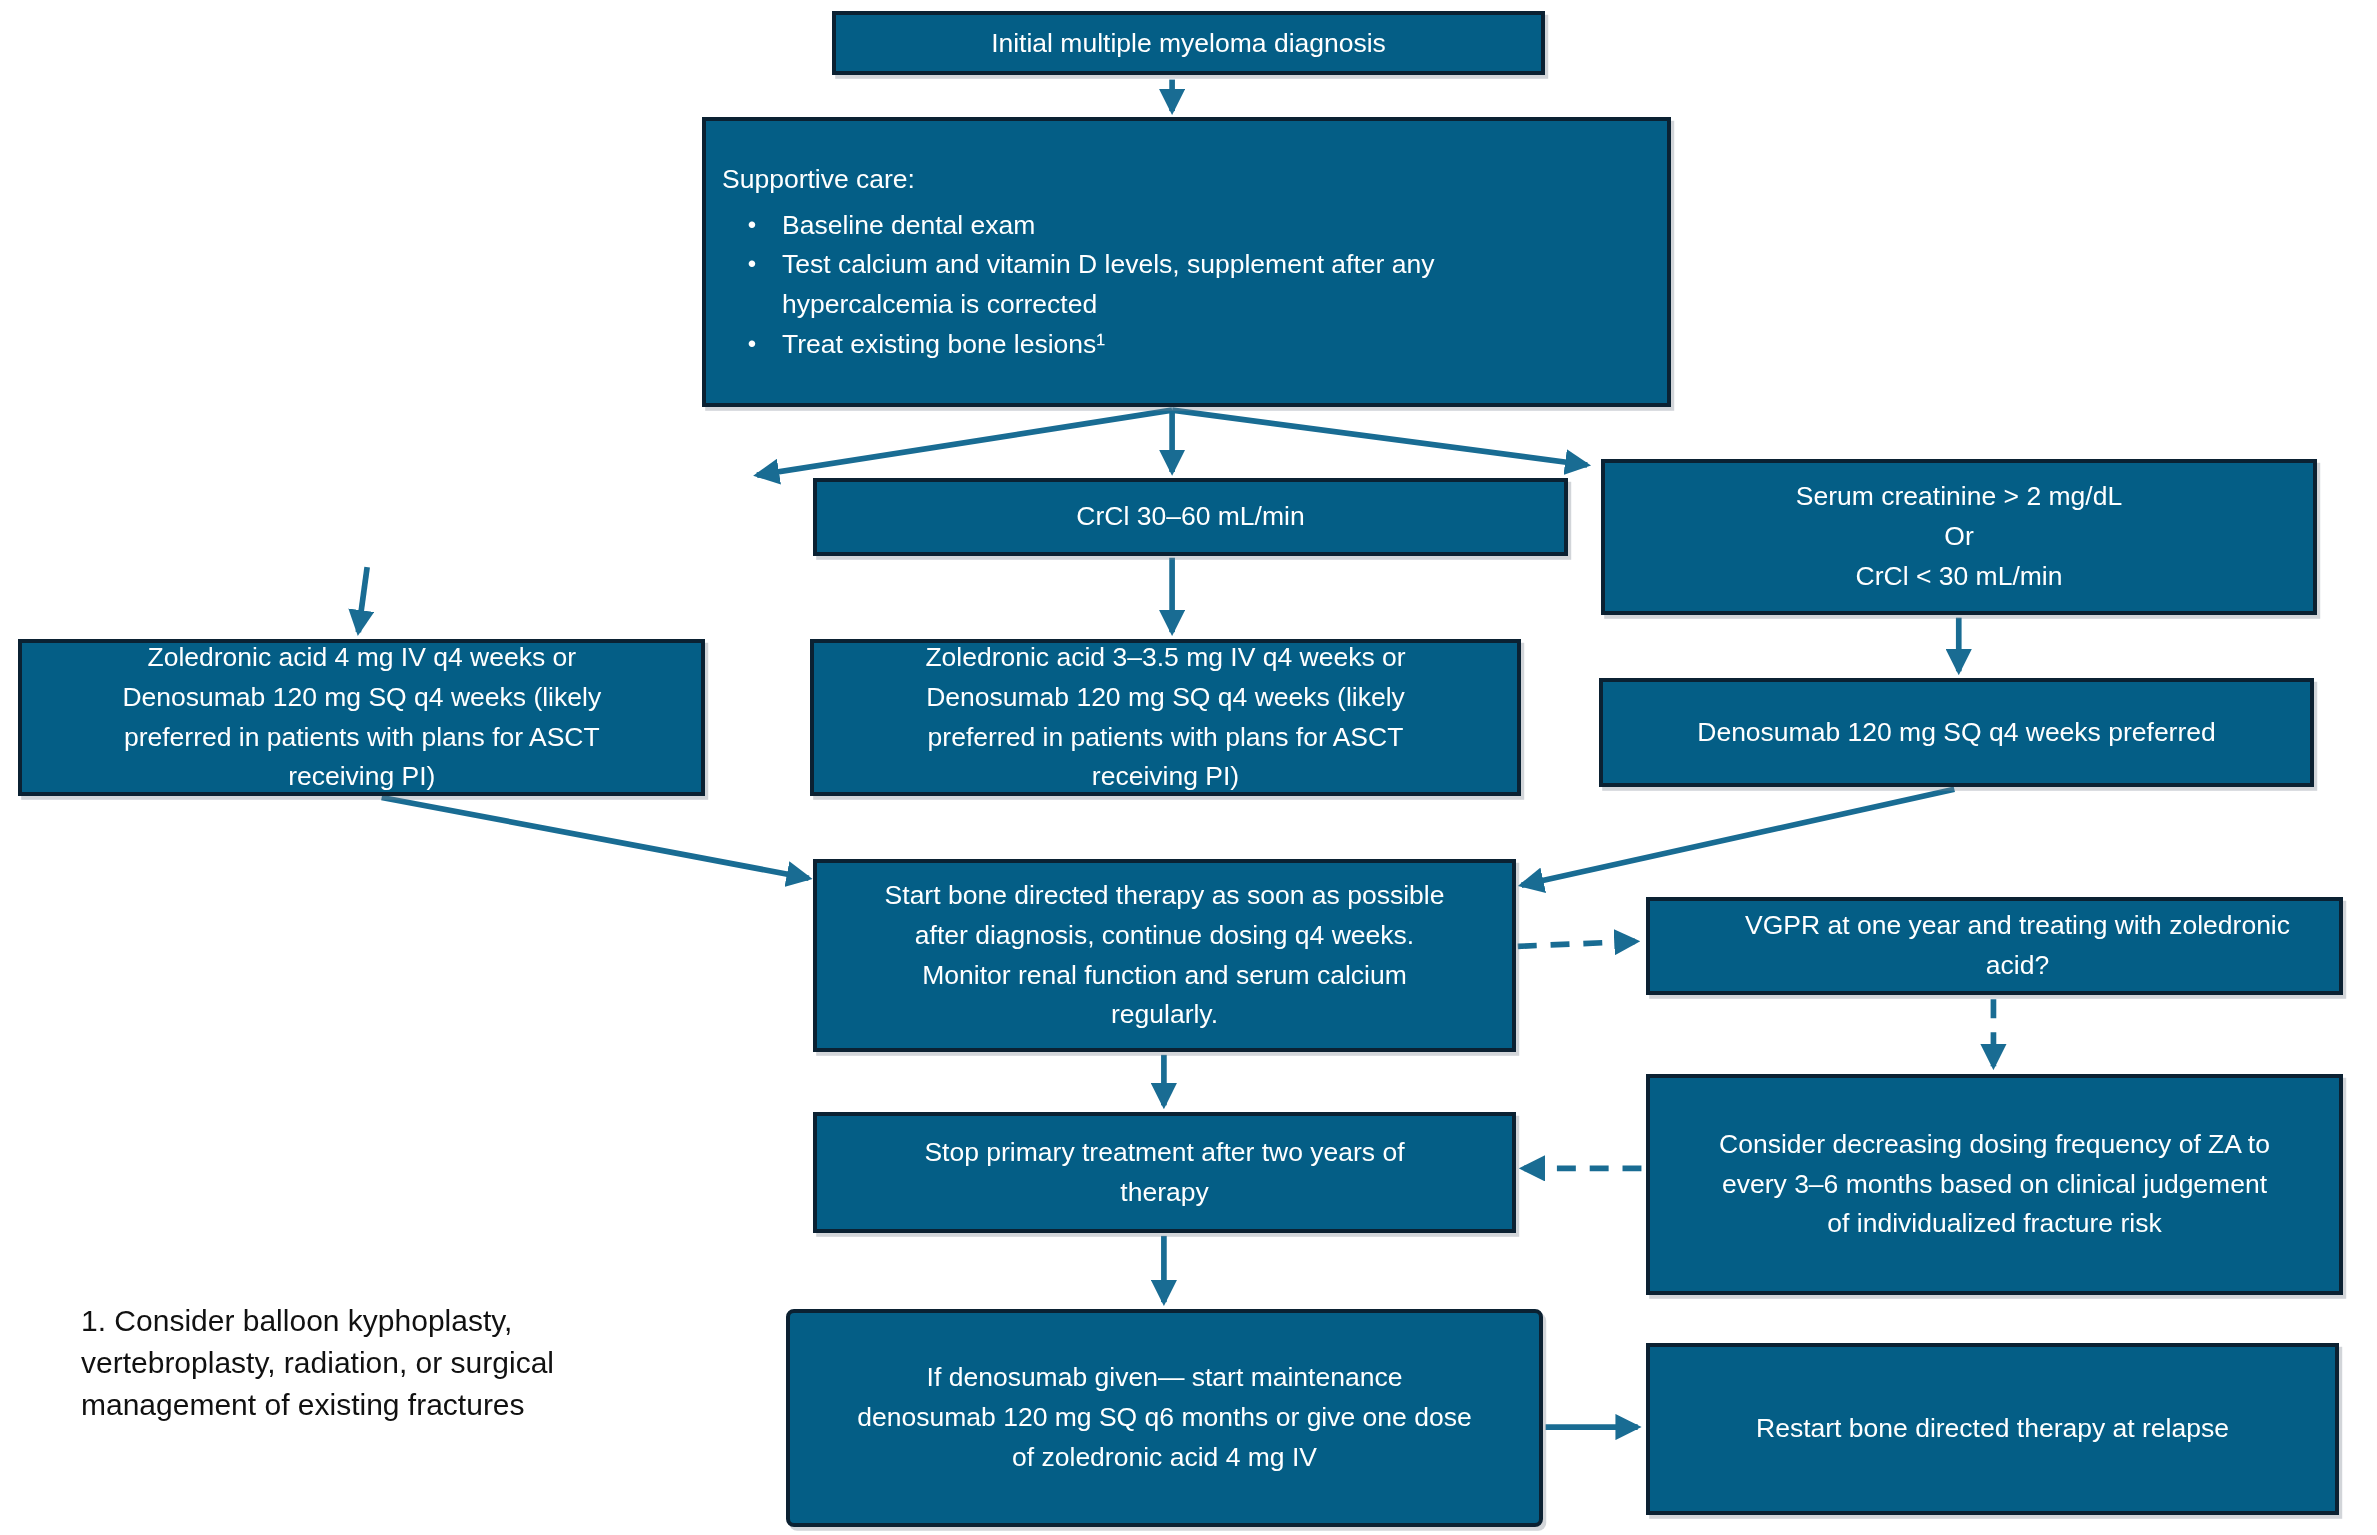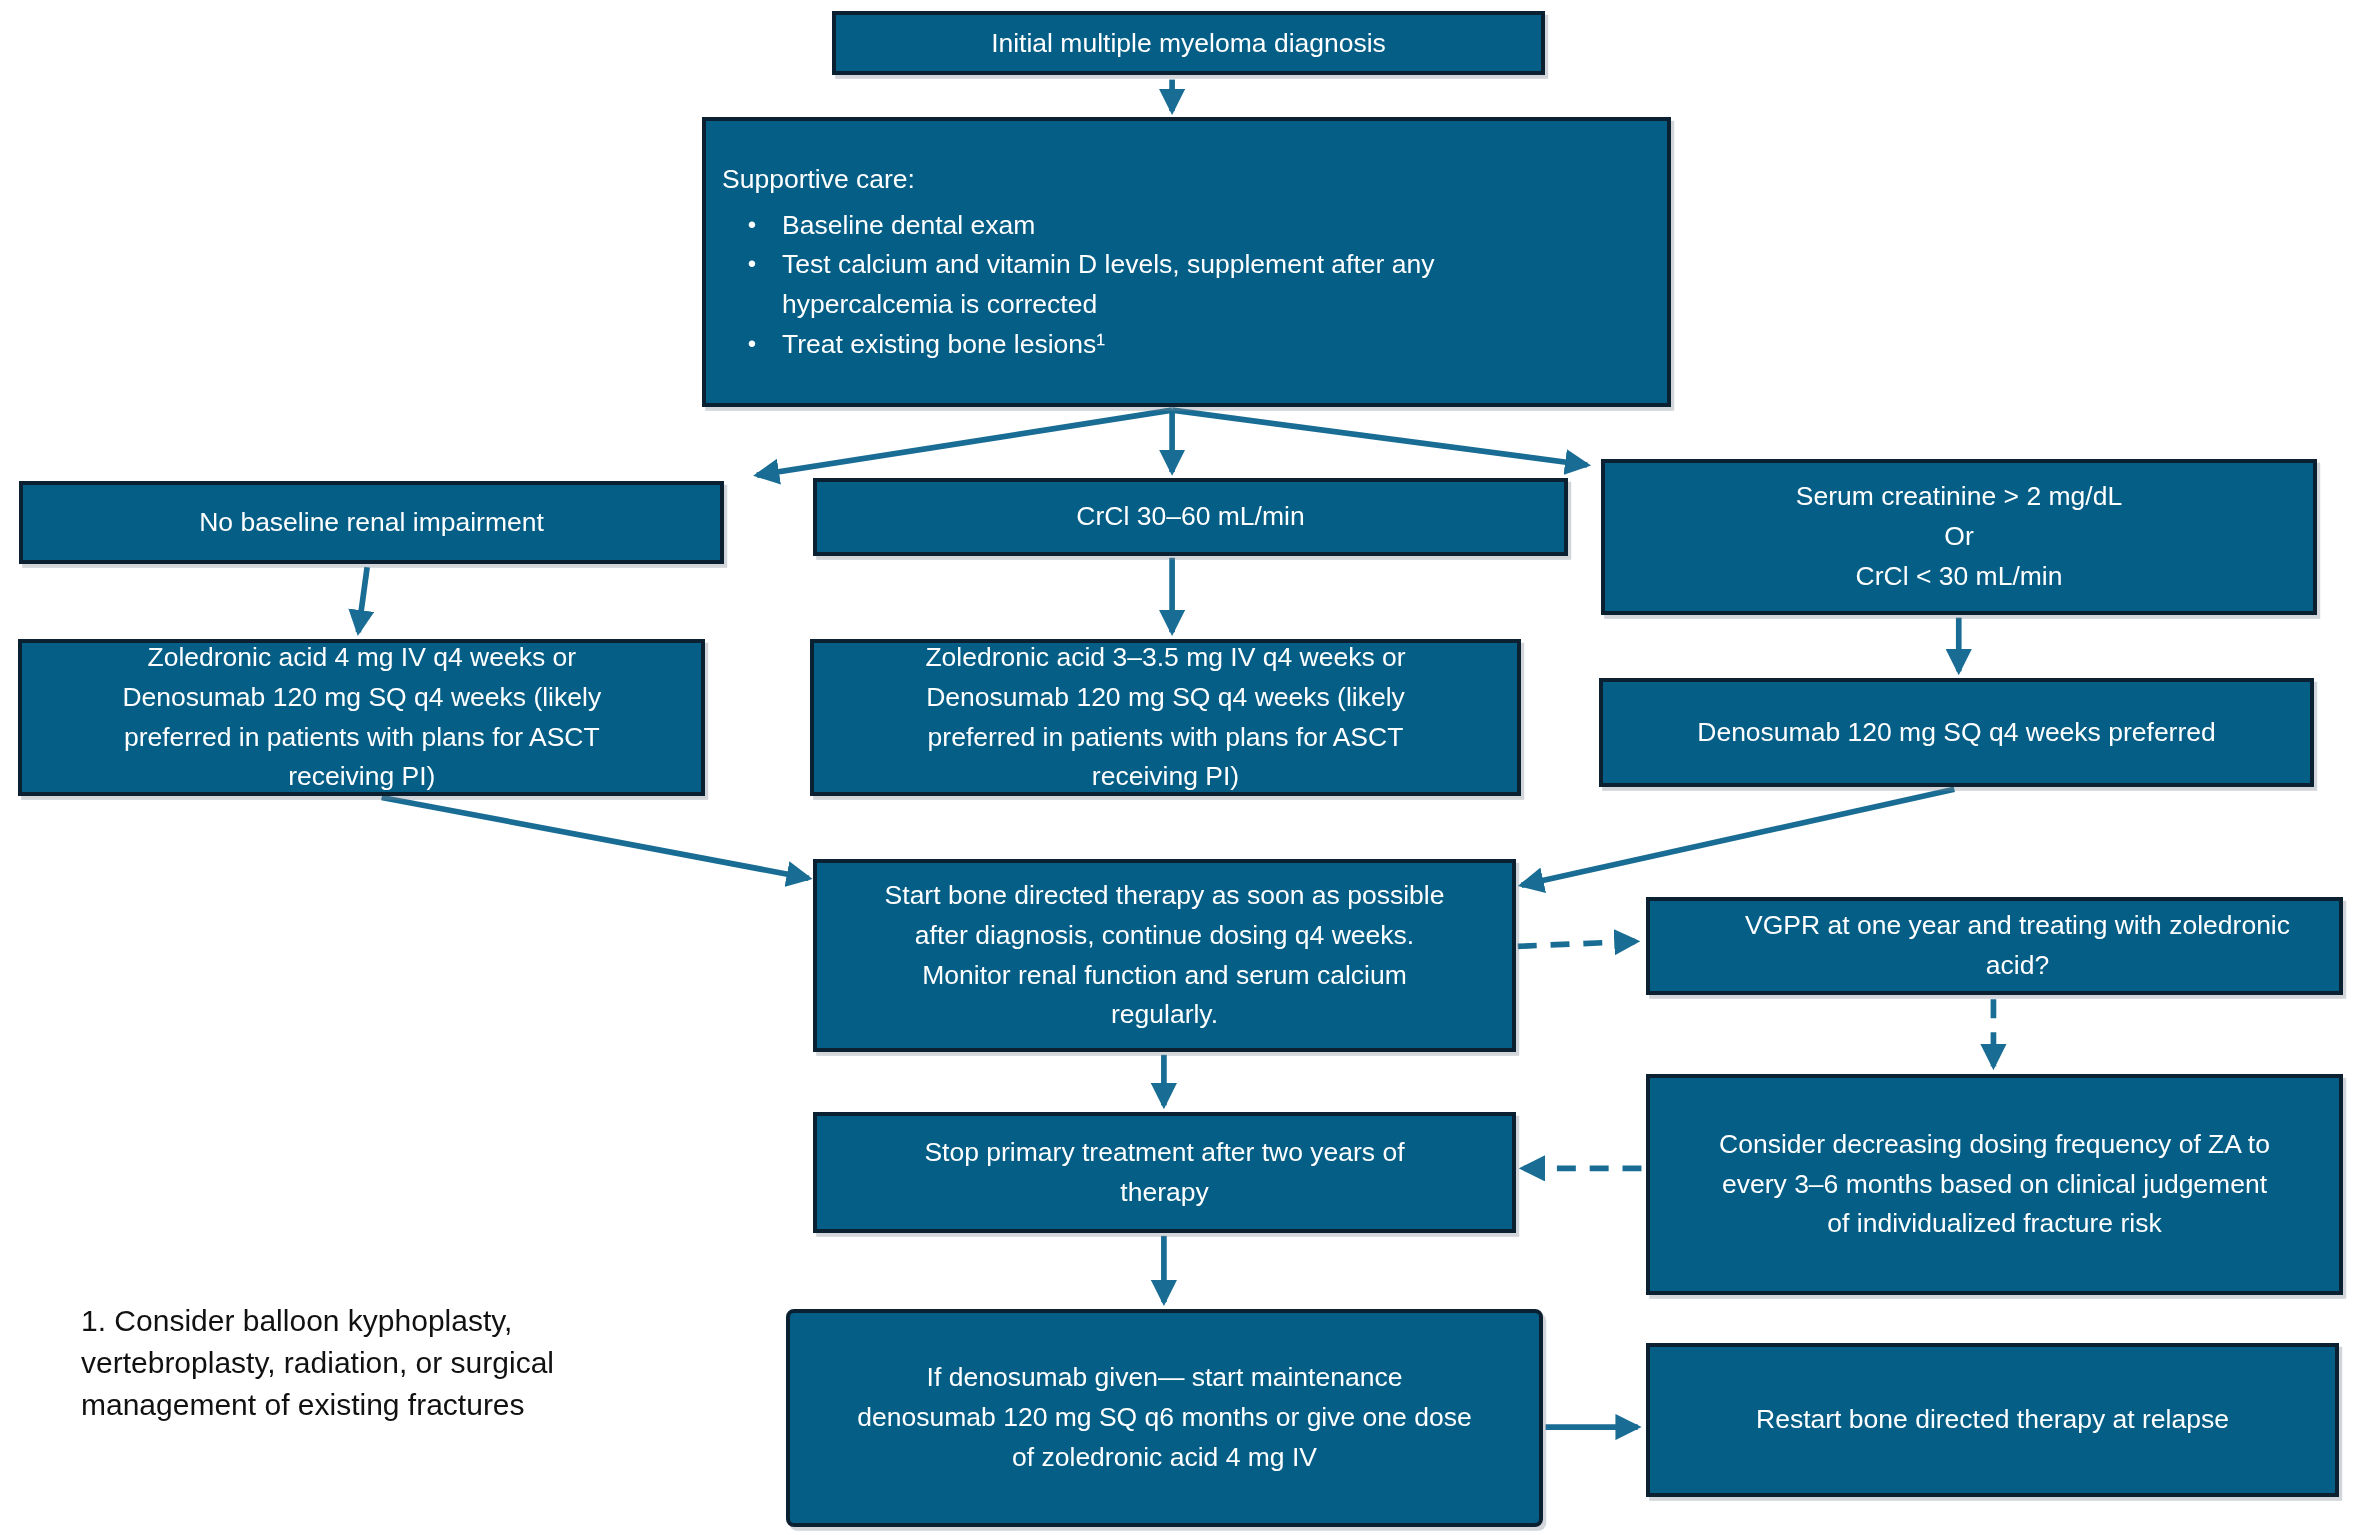--- a/index.html
+++ b/index.html
@@ -69,21 +69,21 @@
   .n-crcl      { left: 813px; top: 478px;  width: 755px; height: 78px; }
   .n-serum     { left: 1601px; top: 459px;  width: 716px; height: 156px; }
   .n-zol4      { left: 18.3px;   top: 639px; width: 687px; height: 157px; }
   .n-zol335    { left: 810px; top: 639px; width: 711px; height: 157px; }
   .n-denopref  { left: 1599px; top: 678px; width: 715px; height: 109px; }
   .n-start     { left: 813px; top: 859px; width: 703px; height: 193px; }
   .n-vgpr      { left: 1646px; top: 897px; width: 697px; height: 98px; padding-left: 46px; }
   .n-consider  { left: 1646px; top: 1074px; width: 697px; height: 221px; }
   .n-stop      { left: 813px; top: 1112px; width: 703px; height: 121px; }
   .n-ifdeno    { left: 786px; top: 1309px; width: 757px; height: 218px; border-radius: 8px; }
-  .n-restart   { left: 1646px; top: 1343px; width: 693px; height: 154px; }
+  .n-restart   { left: 1646px; top: 1343px; width: 693px; height: 172px; }
   #footnote {
     position: absolute;
     left: 81px; top: 1300px;
     width: 631px;
     color: #111111;
     font-size: 30px;
     line-height: 1.4;
     white-space: pre-line;
     text-align: left;
   }
@@ -132,23 +132,20 @@
       <span class="bullet-glyph">•</span>
       <span class="bullet-text">Test calcium and vitamin D levels, supplement after any
 hypercalcemia is corrected</span>
     </div>
     <div class="bullet-row">
       <span class="bullet-glyph">•</span>
       <span class="bullet-text">Treat existing bone lesions¹</span>
     </div>
   </div>
 
-  <div class="node n-norenal">
-    <div class="box-text">No baseline renal impairment</div>
-  </div>
 
   <div class="node n-crcl">
     <div class="box-text">CrCl 30–60 mL/min</div>
   </div>
 
   <div class="node n-serum">
     <div class="box-text">Serum creatinine &gt; 2 mg/dL
 Or
 CrCl &lt; 30 mL/min</div>
   </div>

